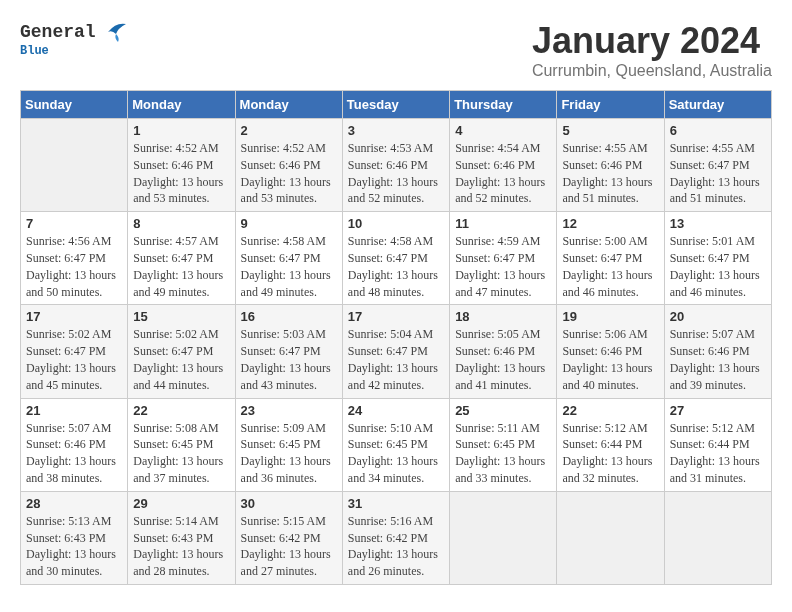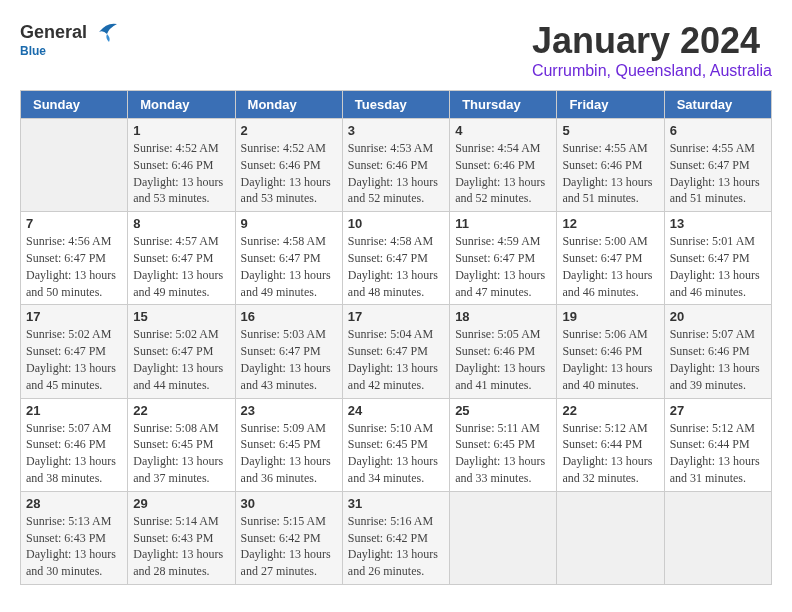--- a/index.html
+++ b/index.html
@@ -13,20 +13,21 @@
     .header-area {
       display: flex;
       justify-content: space-between;
       align-items: flex-start;
       margin-bottom: 10px;
     }
     .logo {
       display: flex;
       align-items: flex-start;
       gap: 4px;
+      font-family: Liberation Mono, monospace;
     }
     .logo-text-general {
       font-size: 18px;
       font-weight: bold;
       color: #333;
     }
     .logo-text-blue {
       font-size: 12px;
       font-weight: bold;
       color: #1a6aad;
@@ -37,31 +38,31 @@
     }
     .title-area {
     }
     .month-title {
       font-size: 36px;
       font-weight: bold;
       color: #333;
     }
     .location-title {
       font-size: 16px;
-      color: #6d28d9;
+      color: #737373;
     }
     table {
       width: 100%;
       border-collapse: collapse;
       font-size: 11px;
     }
     thead tr th {
       background-color: #3a6fb5;
       color: #fff;
-      padding: 6px 12px;
+      padding: 6px 4px;
       text-align: left;
       font-size: 13px;
       font-weight: bold;
       border: 1px solid #ccc;
     }
     tbody tr td {
       vertical-align: top;
       padding: 4px 5px;
       border: 1px solid #ccc;
       height: 80px;

